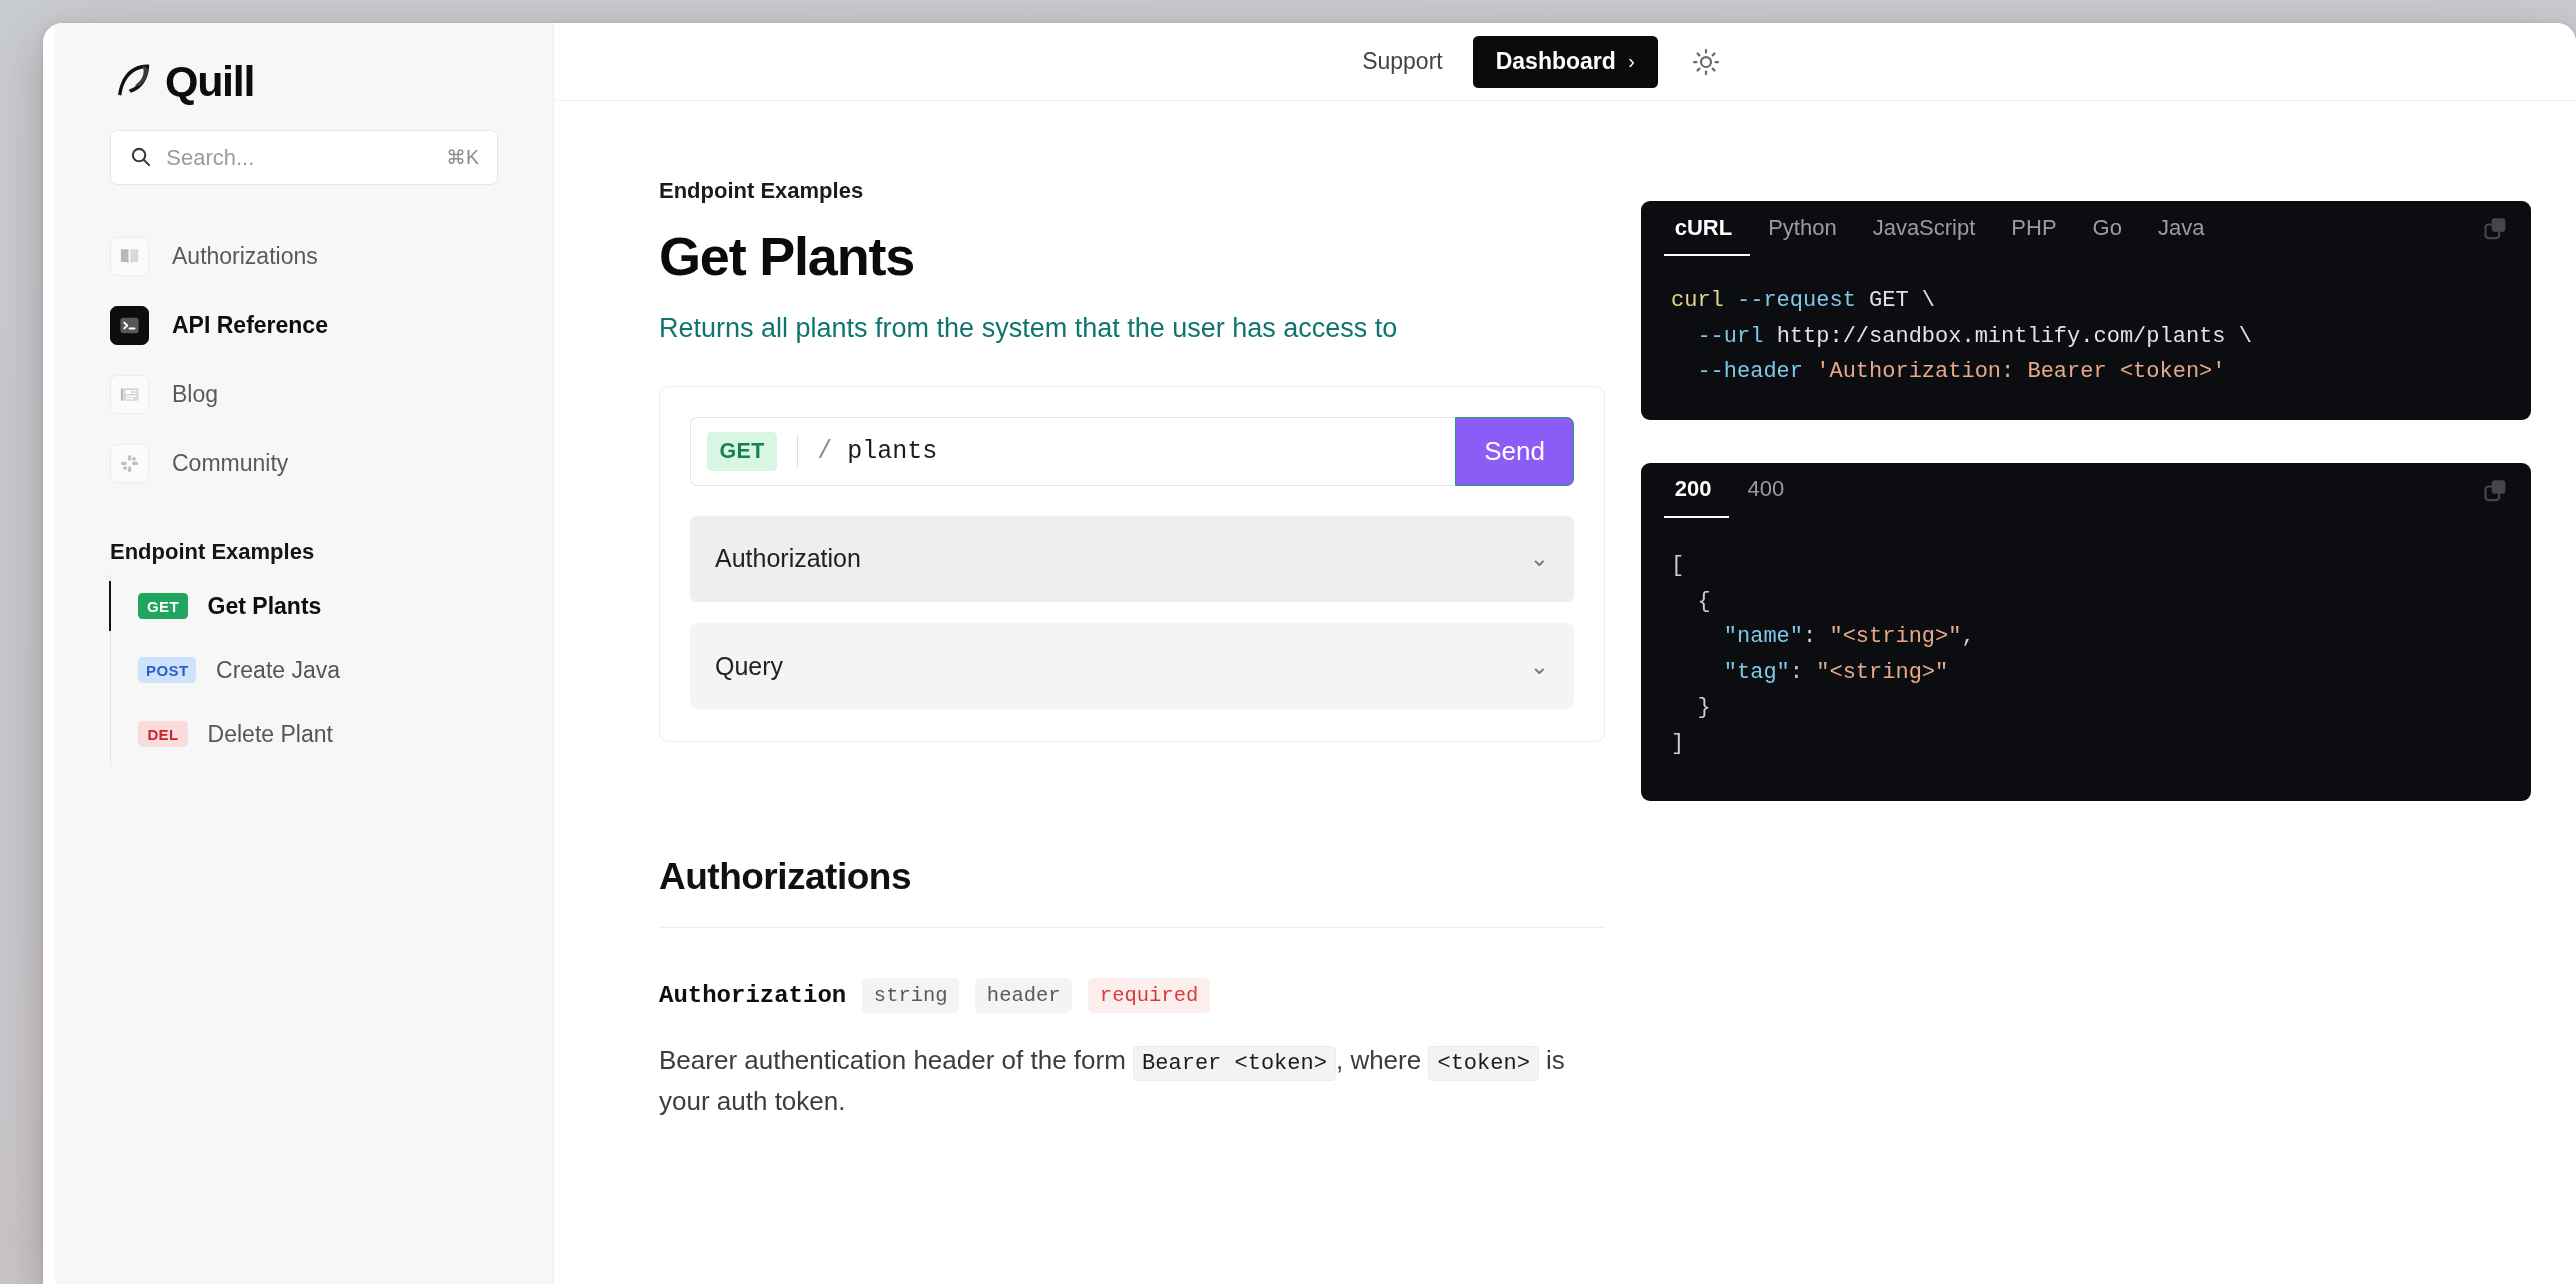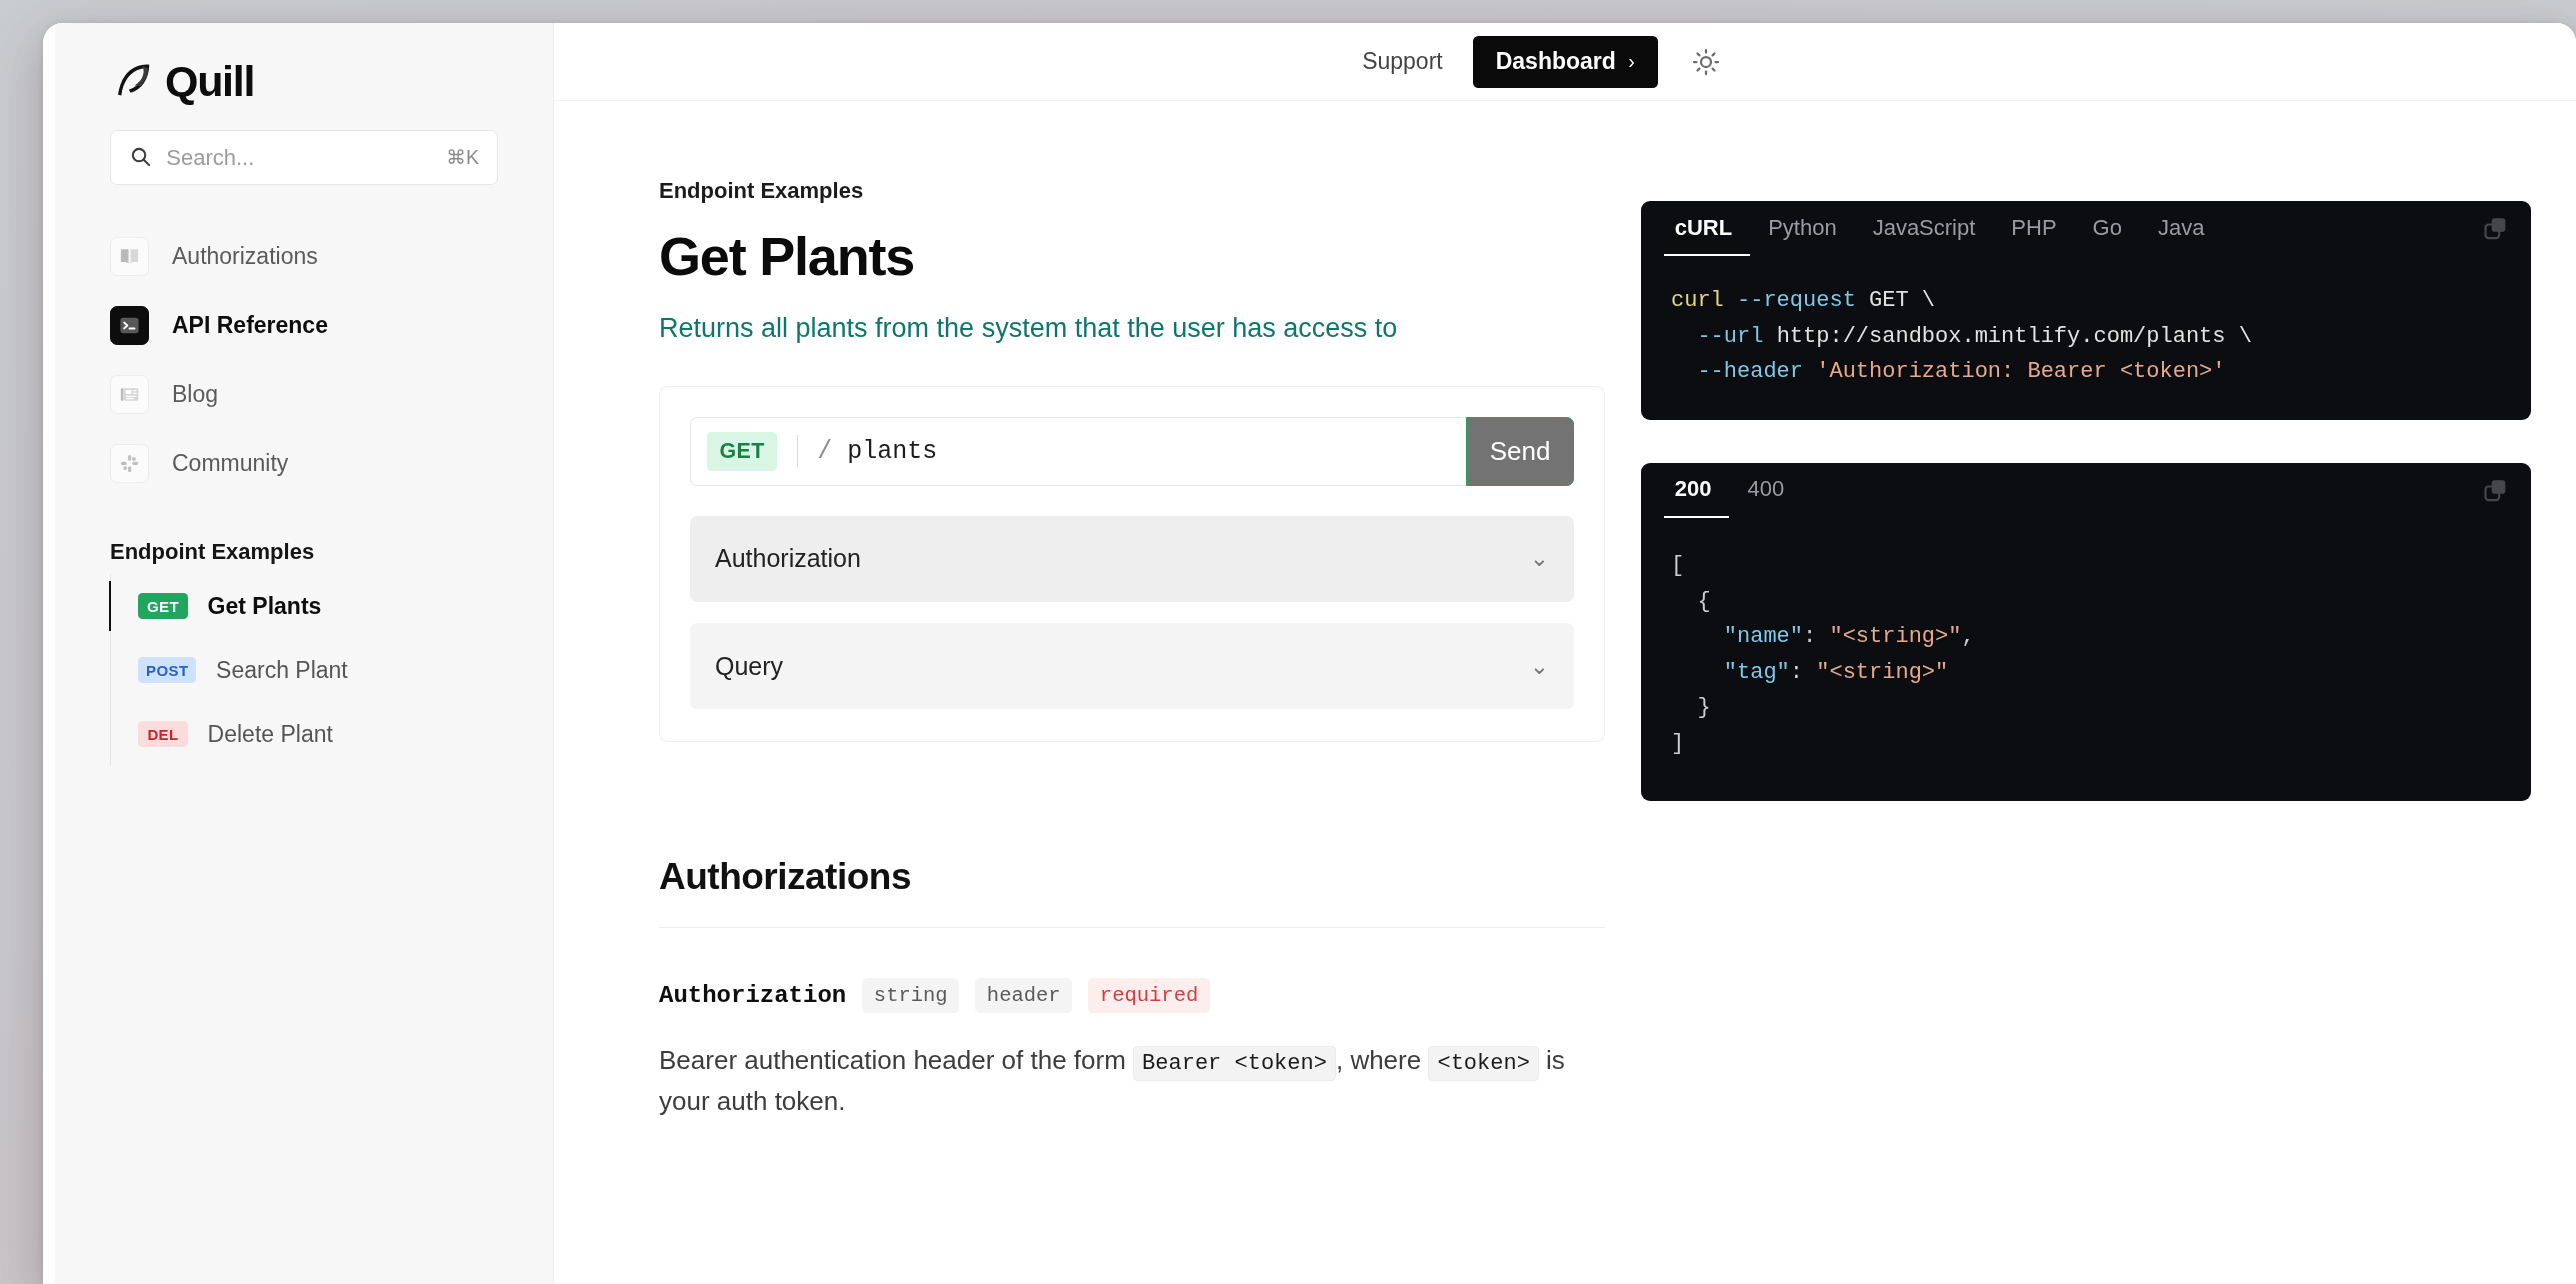--- a/index.html
+++ b/index.html
@@ -141,22 +141,22 @@
     font-size: 21.4px; font-weight: 700; letter-spacing: 0.4px;
     padding: 7.1px 12.5px; border-radius: 4.5px;
   }
   .divider-v { width: 0.9px; height: 32px; background: #dcdcdc; margin: 0 19.6px; }
   .path {
     font-family: "Liberation Mono", monospace;
     font-size: 25px; color: #1c1c1c;
   }
   .path .slash { color: #8b8b8b; }
   .send-btn {
-    width: 108px; height: 69px;
-    background: #737373; color: #fff;
+    width: 119px; height: 69px;
+    background: #8b5cf6; color: #fff;
     font-size: 26px; font-weight: 500;
     border-radius: 0 7.1px 7.1px 0;
     display: flex; align-items: center; justify-content: center;
     cursor: pointer; border: 0.9px solid #24a35c;
   }
   .accordion { margin-top: 30px; }
   .acc-row {
     height: 86px; border-radius: 7.1px;
     display: flex; align-items: center; justify-content: space-between;
     padding: 0 25px; cursor: pointer;
@@ -311,21 +311,21 @@
 
     <div class="group-title">Endpoint Examples</div>
 
     <div class="subnav">
       <div class="subitem active">
         <span class="method m-get">GET</span>
         <span class="sublabel">Get Plants</span>
       </div>
       <div class="subitem">
         <span class="method m-post">POST</span>
-        <span class="sublabel">Search Plant</span>
+        <span class="sublabel">Create Java</span>
       </div>
       <div class="subitem">
         <span class="method m-del">DEL</span>
         <span class="sublabel">Delete Plant</span>
       </div>
     </div>
   </aside>
 
   <div class="right">
 

